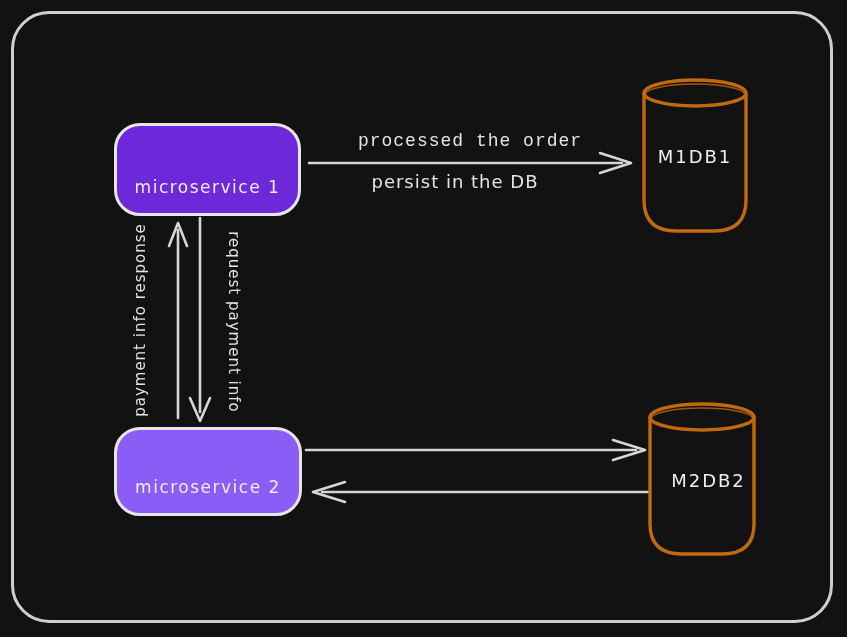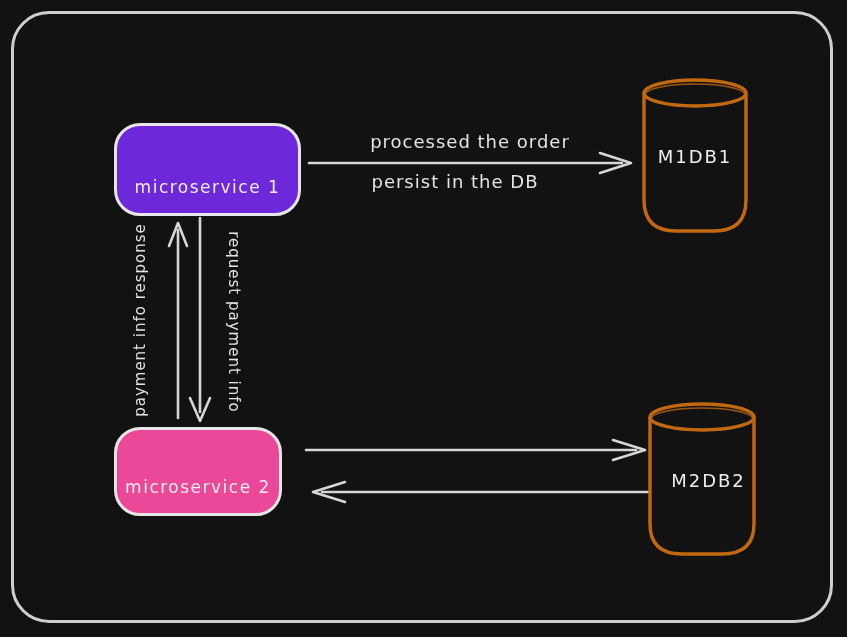--- a/index.html
+++ b/index.html
@@ -41,32 +41,32 @@
     padding-bottom: 16px;
     white-space: nowrap;
   }
   .box-ms1 {
     left: 114px; top: 123px;
     width: 187px; height: 93px;
     background: #6d28d9;
   }
   .box-ms2 {
     left: 114px; top: 427px;
-    width: 168px; height: 89px;
-    background: #ec4899;
+    width: 188px; height: 89px;
+    background: #8b5cf6;
   }
   .edge-label {
     position: absolute;
     color: #e3e3e3;
     font-size: 18px;
     letter-spacing: 1px;
     text-align: center;
     white-space: nowrap;
   }
-  .lbl-order-1 { left: 330px; top: 131px; width: 280px; }
+  .lbl-order-1 { left: 330px; top: 131px; width: 280px; font-family: Liberation Mono, monospace; }
   .lbl-order-2 { left: 325px; top: 171px; width: 260px; }
   .lbl-fetch   { left: 325px; top: 459px; width: 310px; }
   .lbl-response {
     left: 41px; top: 310px; width: 200px; height: 20px;
     font-size: 15px;
     transform: rotate(-90deg);
   }
   .lbl-request {
     left: 133px; top: 312px; width: 200px; height: 20px;
     font-size: 15px;

